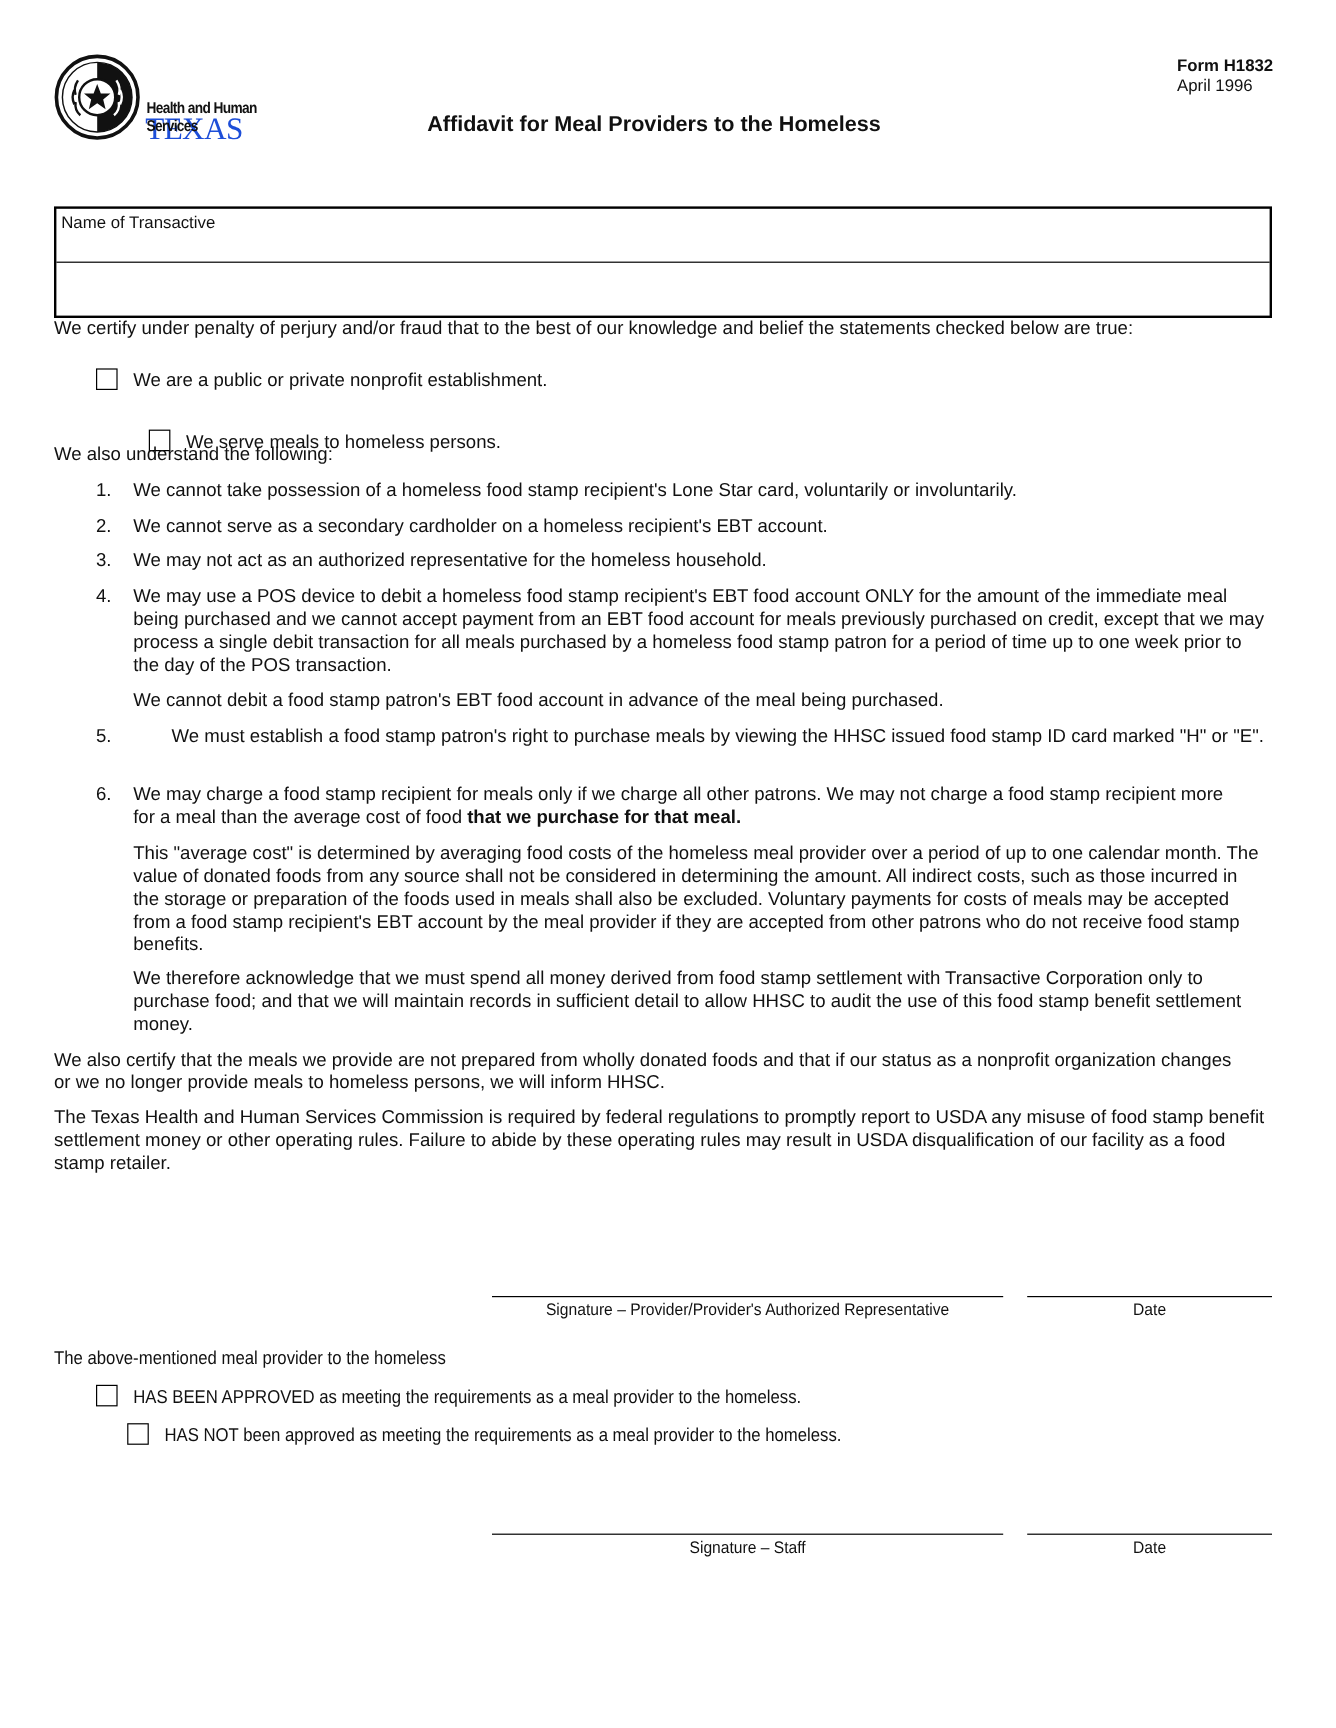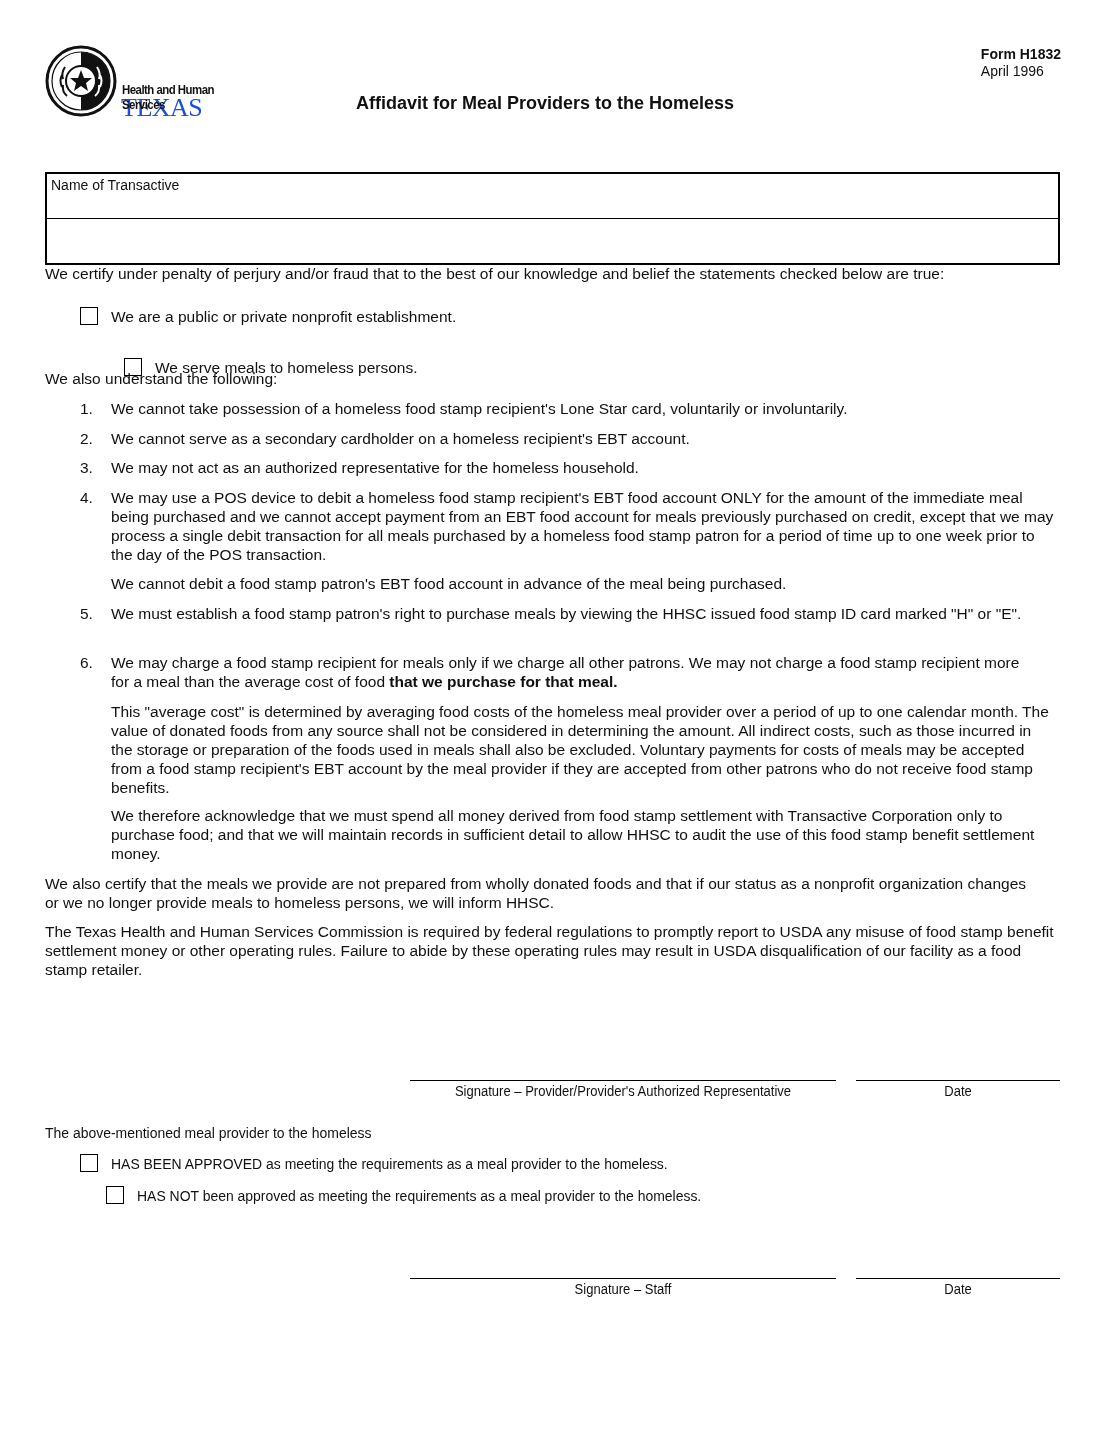--- a/index.html
+++ b/index.html
@@ -93,21 +93,21 @@
   <div class="li-text" style="top:429px;">We cannot serve as a secondary cardholder on a homeless recipient's EBT account.</div>
 
   <div class="li-num" style="top:458px;">3.</div>
   <div class="li-text" style="top:458px;">We may not act as an authorized representative for the homeless household.</div>
 
   <div class="li-num" style="top:488px;">4.</div>
   <div class="li-text" style="top:488px; width:945px;">We may use a POS device to debit a homeless food stamp recipient's EBT food account ONLY for the amount of the immediate meal being purchased and we cannot accept payment from an EBT food account for meals previously purchased on credit, except that we may process a single debit transaction for all meals purchased by a homeless food stamp patron for a period of time up to one week prior to the day of the POS transaction.</div>
   <div class="li-text" style="top:574px;">We cannot debit a food stamp patron's EBT food account in advance of the meal being purchased.</div>
 
   <div class="li-num" style="top:604px;">5.</div>
-  <div class="li-text" style="top:604px; width:935px;">We must establish a food stamp patron's right to purchase meals by viewing the HHSC issued food stamp ID card marked "H" or "E".</div>
+  <div class="li-text" style="top:604px; width:935px;margin-left:32px;">We must establish a food stamp patron's right to purchase meals by viewing the HHSC issued food stamp ID card marked "H" or "E".</div>
 
   <div class="li-num" style="top:653px;">6.</div>
   <div class="li-text" style="top:653px; width:925px;"><span>We may charge a food stamp recipient for meals only if we charge all other patrons. We may not charge a food stamp recipient more for a meal than the average cost of food </span><b>that we purchase for that meal.</b></div>
   <div class="li-text" style="top:702px; width:940px;">This "average cost" is determined by averaging food costs of the homeless meal provider over a period of up to one calendar month. The value of donated foods from any source shall not be considered in determining the amount. All indirect costs, such as those incurred in the storage or preparation of the foods used in meals shall also be excluded. Voluntary payments for costs of meals may be accepted from a food stamp recipient's EBT account by the meal provider if they are accepted from other patrons who do not receive food stamp benefits.</div>
   <div class="li-text" style="top:806px; width:950px;">We therefore acknowledge that we must spend all money derived from food stamp settlement with Transactive Corporation only to purchase food; and that we will maintain records in sufficient detail to allow HHSC to audit the use of this food stamp benefit settlement money.</div>
 </div>
 
 <div class="abs p" style="left:45px; top:874px; width:990px;">We also certify that the meals we provide are not prepared from wholly donated foods and that if our status as a nonprofit organization changes or we no longer provide meals to homeless persons, we will inform HHSC.</div>
 <div class="abs p" style="left:45px; top:922px; width:1020px;">The Texas Health and Human Services Commission is required by federal regulations to promptly report to USDA any misuse of food stamp benefit settlement money or other operating rules. Failure to abide by these operating rules may result in USDA disqualification of our facility as a food stamp retailer.</div>
 

